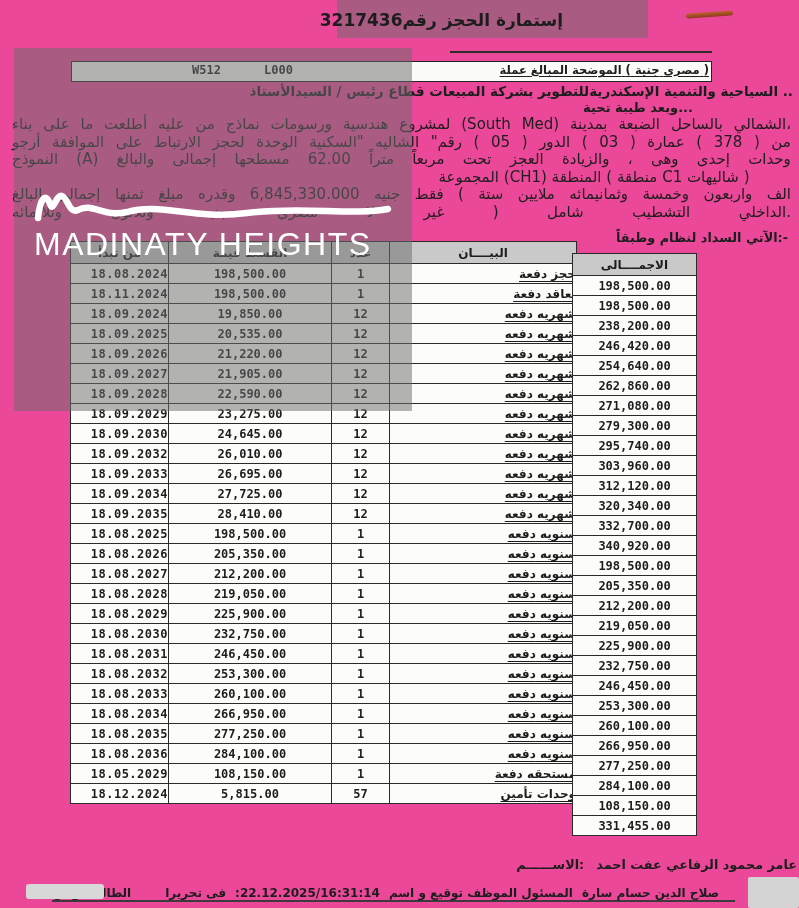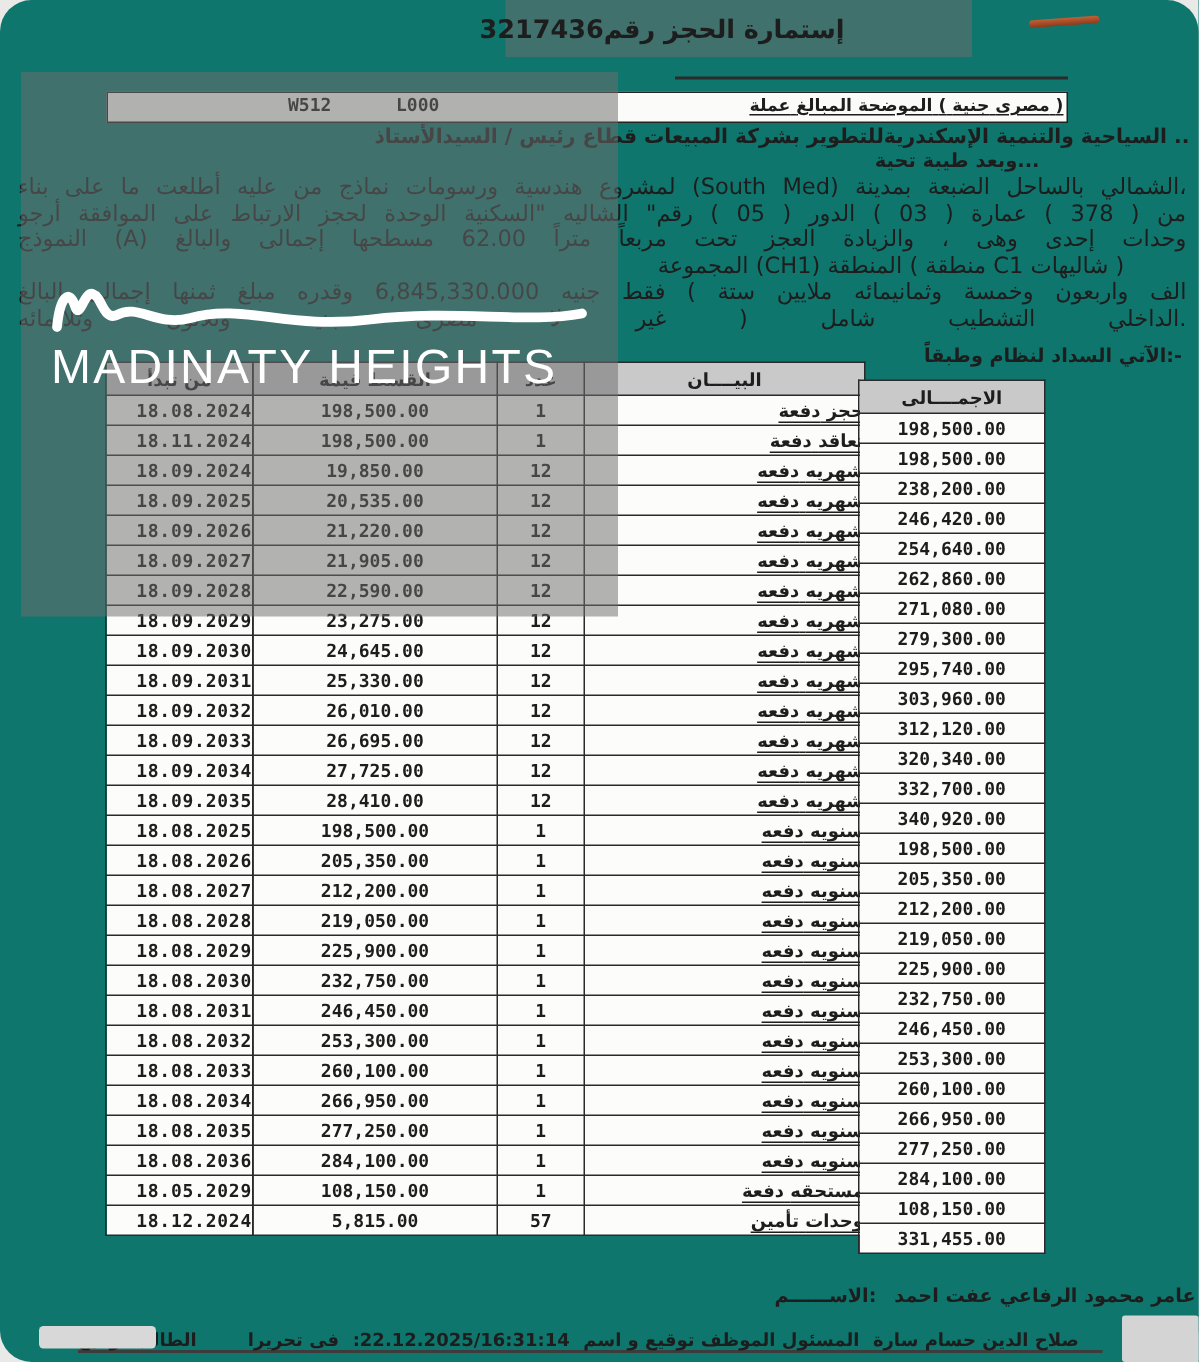--- a/index.html
+++ b/index.html
@@ -1,17 +1,17 @@
 <!DOCTYPE html>
 <html><head>
 <meta charset="utf-8">
 <style>
   html,body{margin:0;padding:0;}
   body{width:799px;height:908px;position:relative;background:#e9e9e7;font-family:"DejaVu Sans",sans-serif;overflow:hidden;}
-  .page{position:absolute;inset:0;background:#0f766e;color:#1d1d1d;border-radius:21px;}
+  .page{position:absolute;inset:0;background:#ec4899;color:#1d1d1d;}
 
   .top-dash{position:absolute;left:686px;top:12px;width:47px;height:5px;border-radius:3px;
     background:linear-gradient(180deg,#c06134,#8d3a1c);transform:rotate(-4deg);}
 
   .gray-band-top{position:absolute;left:337px;top:0;width:311px;height:38px;background:rgba(110,110,110,.52);}
 
   .doc-title{position:absolute;right:236px;top:10px;direction:rtl;font-size:17px;font-weight:700;
     letter-spacing:2px;white-space:nowrap;z-index:2;}
   .title-rule{position:absolute;left:450px;top:51px;width:262px;height:2px;background:#2b2b2b;}
 
@@ -149,26 +149,20 @@
           <td class="c-cnt">12</td>
           <td class="c-desc">⁦دفعه⁩ ⁦شهريه⁩</td>
         </tr>
         <tr>
           <td class="c-date">18.09.2030</td>
           <td class="c-num">24,645.00</td>
           <td class="c-cnt">12</td>
           <td class="c-desc">⁦دفعه⁩ ⁦شهريه⁩</td>
         </tr>
         <tr>
-          <td class="c-date">18.09.2031</td>
-          <td class="c-num">25,330.00</td>
-          <td class="c-cnt">12</td>
-          <td class="c-desc">⁦دفعه⁩ ⁦شهريه⁩</td>
-        </tr>
-        <tr>
           <td class="c-date">18.09.2032</td>
           <td class="c-num">26,010.00</td>
           <td class="c-cnt">12</td>
           <td class="c-desc">⁦دفعه⁩ ⁦شهريه⁩</td>
         </tr>
         <tr>
           <td class="c-date">18.09.2033</td>
           <td class="c-num">26,695.00</td>
           <td class="c-cnt">12</td>
           <td class="c-desc">⁦دفعه⁩ ⁦شهريه⁩</td>

